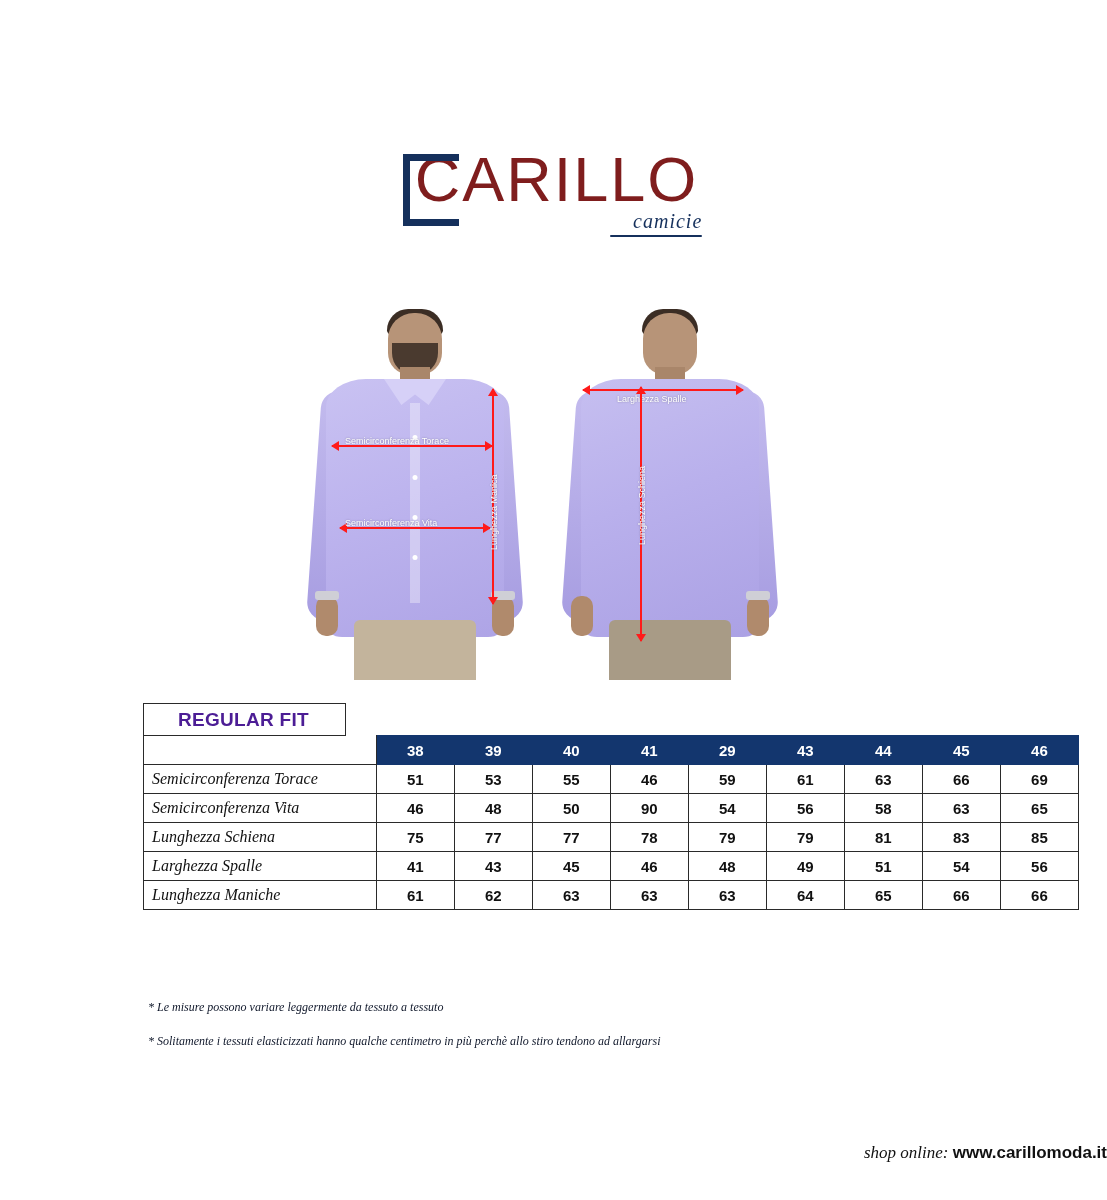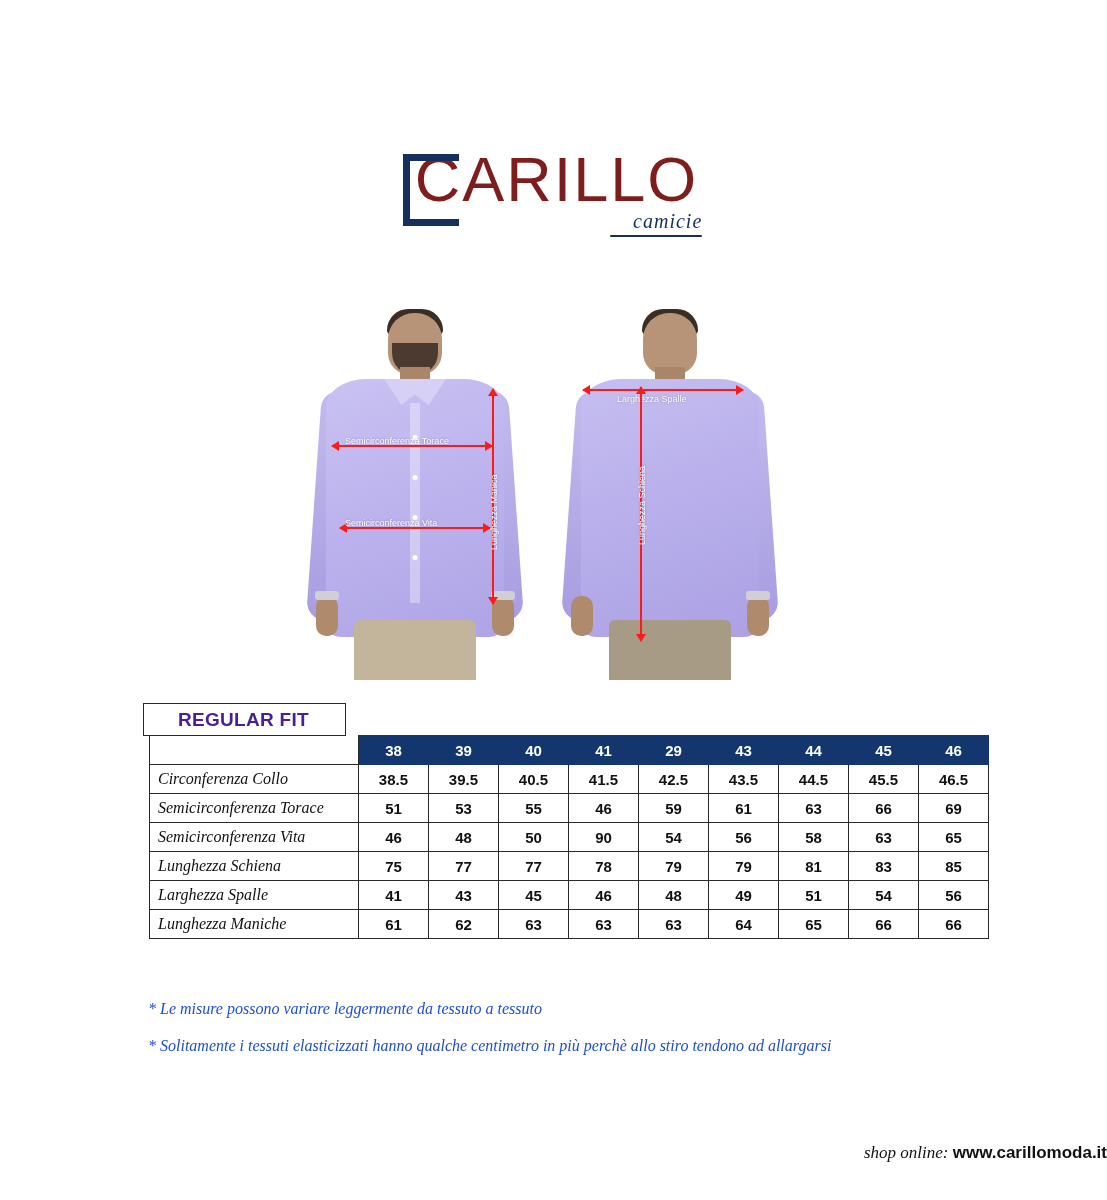--- a/index.html
+++ b/index.html
@@ -261,24 +261,24 @@
     padding-left: 34px;
   }
   .fit-title {
     color: #4c1d95;
     font-weight: bold;
     font-size: 19px;
     letter-spacing: .3px;
   }
   table.size-table {
     position: absolute;
-    left: 149px;
+    left: 143px;
     top: 735px;
     border-collapse: collapse;
-    width: 840px;
+    width: 936px;
     font-size: 15px;
   }
   table.size-table td, table.size-table th {
     border: 1px solid #2a2a2a;
     text-align: center;
     height: 29px;
     box-sizing: border-box;
   }
   table.size-table thead th {
     background: #13366e;
@@ -310,22 +310,22 @@
   .col-head { width: 68px; }
   .col-label { width: 203px; }
 
   
   .notes {
     position: absolute;
     left: 148px;
     top: 1000px;
     font-family: "Liberation Serif", serif;
     font-style: italic;
-    font-size: 16px;
-    color: #1d4ed8;
+    font-size: 12px;
+    color: #0f172a;
   }
   .notes div { margin-bottom: 19px; }
 
   
   .footer {
     position: absolute;
     left: 0;
     top: 1143px;
     width: 100%;
     text-align: right;
@@ -418,32 +418,20 @@
       <th class="col-head">41</th>
       <th class="col-head">29</th>
       <th class="col-head">43</th>
       <th class="col-head">44</th>
       <th class="col-head">45</th>
       <th class="col-head">46</th>
     </tr>
   </thead>
   <tbody>
     <tr>
-      <td class="rowhead">Circonferenza Collo</td>
-      <td class="val">38.5</td>
-      <td class="val">39.5</td>
-      <td class="val">40.5</td>
-      <td class="val">41.5</td>
-      <td class="val">42.5</td>
-      <td class="val">43.5</td>
-      <td class="val">44.5</td>
-      <td class="val">45.5</td>
-      <td class="val">46.5</td>
-    </tr>
-    <tr>
       <td class="rowhead">Semicirconferenza Torace</td>
       <td class="val">51</td>
       <td class="val">53</td>
       <td class="val">55</td>
       <td class="val">46</td>
       <td class="val">59</td>
       <td class="val">61</td>
       <td class="val">63</td>
       <td class="val">66</td>
       <td class="val">69</td>

